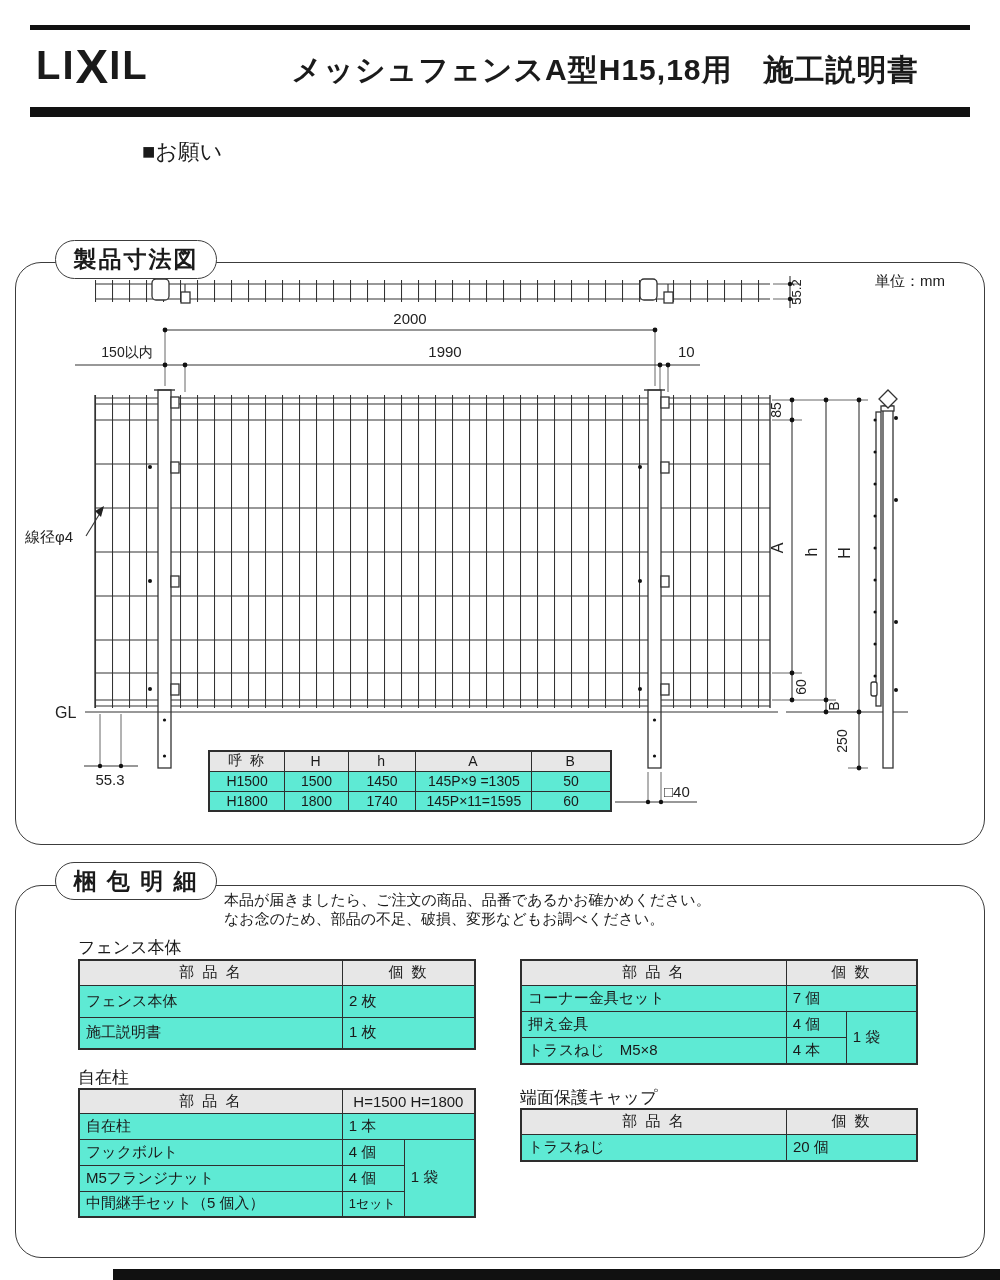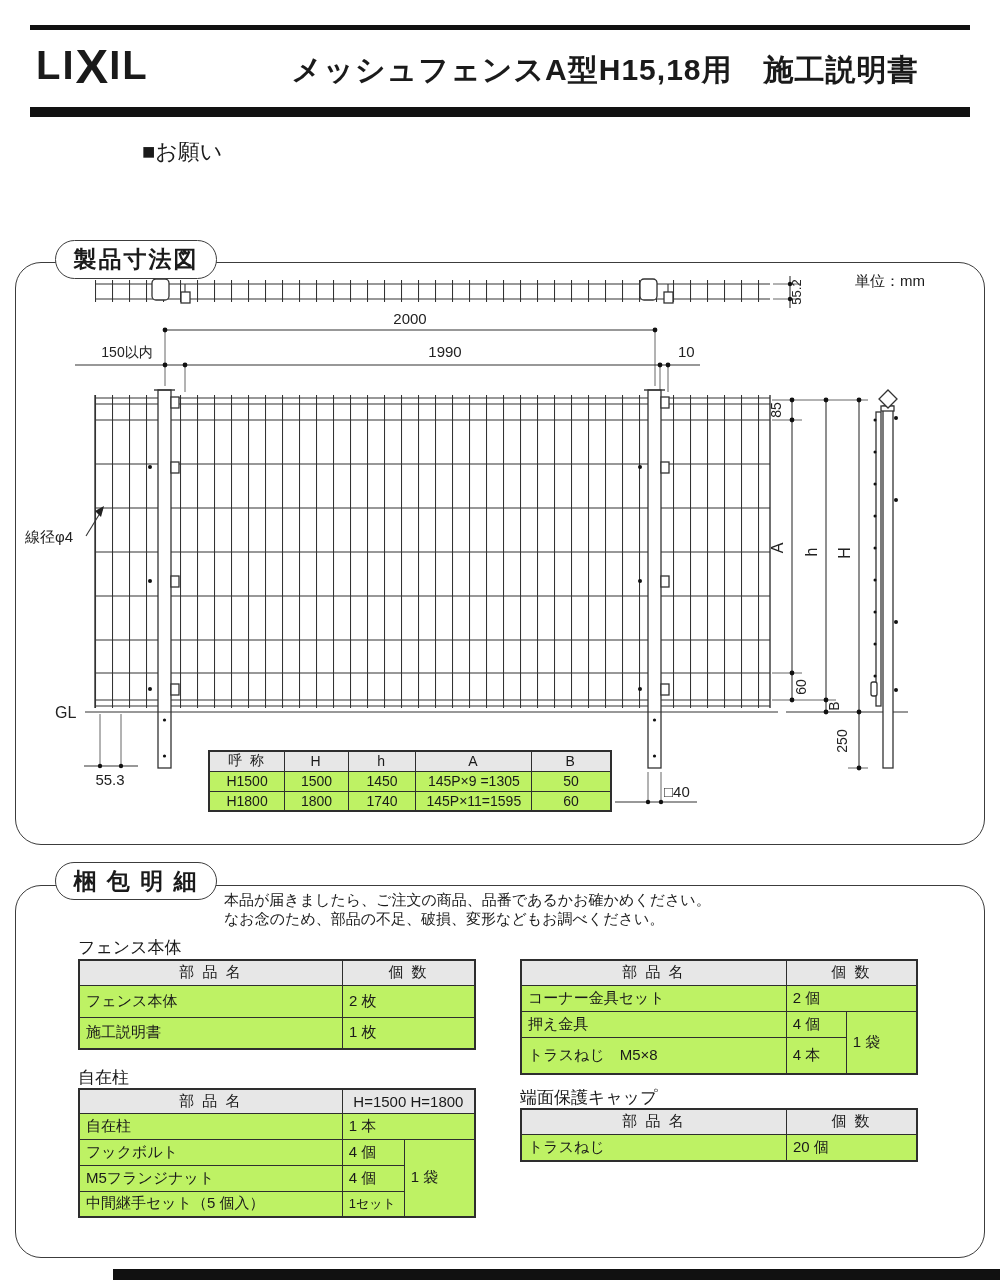--- a/index.html
+++ b/index.html
@@ -9,25 +9,25 @@
   .abs{position:absolute}
   .bar{background:#111111}
   .logo{font-weight:bold;font-size:40px;letter-spacing:2px;white-space:nowrap}
   .logo .x{font-size:49px;vertical-align:-4px;letter-spacing:1px}
   .doc-title{font-size:30px;font-weight:bold;letter-spacing:1px;white-space:nowrap;text-align:center}
   .notice-label{font-size:22px;font-weight:normal;white-space:nowrap}
   .notice-items div{font-size:16.5px;line-height:25px;white-space:nowrap}
   .round-box{border:1.6px solid #3c3c3c;border-radius:26px;background:transparent}
   .pill{border:1.6px solid #3c3c3c;border-radius:22px;background:#ffffff;display:flex;align-items:center;
         justify-content:center;font-size:23px;font-weight:bold;letter-spacing:2px;z-index:3}
-  .unit{font-size:15px;text-align:left;white-space:nowrap}
+  .unit{font-size:15px;text-align:center;white-space:nowrap}
   .sub-title{font-size:17px;white-space:nowrap}
   .note{font-size:13px;white-space:nowrap;margin-left:8px;padding-top:4px}
   .hrow{display:flex;align-items:flex-start}
-  table{border-collapse:collapse;background:#bef264}
+  table{border-collapse:collapse;background:#5eead4}
   table.t{border:2px solid #2e2e2e}
   .t td,.t th{border:1.4px solid #2e2e2e;font-weight:normal;font-size:15px;padding:0 6px}
   .t th{background:#e7e7e7;text-align:center;letter-spacing:2px}
   .cell-name{text-align:left;padding-left:18px}
   .cell-qty{white-space:nowrap}
   table.spec td,table.spec th{font-size:14px;height:20px;padding:0 4px;text-align:center}
   svg text{font-family:"Liberation Sans","DejaVu Sans",sans-serif;fill:#222}
   svg line{stroke:#333;stroke-width:1.1}
   svg .thin{stroke:#555;stroke-width:0.9}
   svg .wire{stroke:#333;stroke-width:1.2}
@@ -322,28 +322,28 @@
         <col style="width:60px">
         <col style="width:71px">
       </colgroup>
     <tbody>
         <tr style="height:25px">
       <th>部 品 名</th>
       <th colspan="2">個 数</th>
     </tr>
     <tr style="height:26px">
       <td class="cell-name">コーナー金具セット</td>
-      <td colspan="2" class="cell-qty">2 個</td>
+      <td colspan="2" class="cell-qty">7 個</td>
     </tr>
     <tr style="height:26px">
       <td class="cell-name">押え金具</td>
       <td class="cell-qty">4 個</td>
       <td rowspan="2" class="cell-qty">1 袋</td>
     </tr>
-    <tr style="height:37px">
+    <tr style="height:27px">
       <td class="cell-name">トラスねじ　M5×8</td>
       <td class="cell-qty">4 本</td>
     </tr>
   </tbody>
     </table>
 
   <div class="abs sub-title" style="left:520px;top:1086px">端面保護キャップ</div>
   <table class="t abs" style="left:520px;top:1108px;width:398px">
     <colgroup>
         <col style="width:267px">

